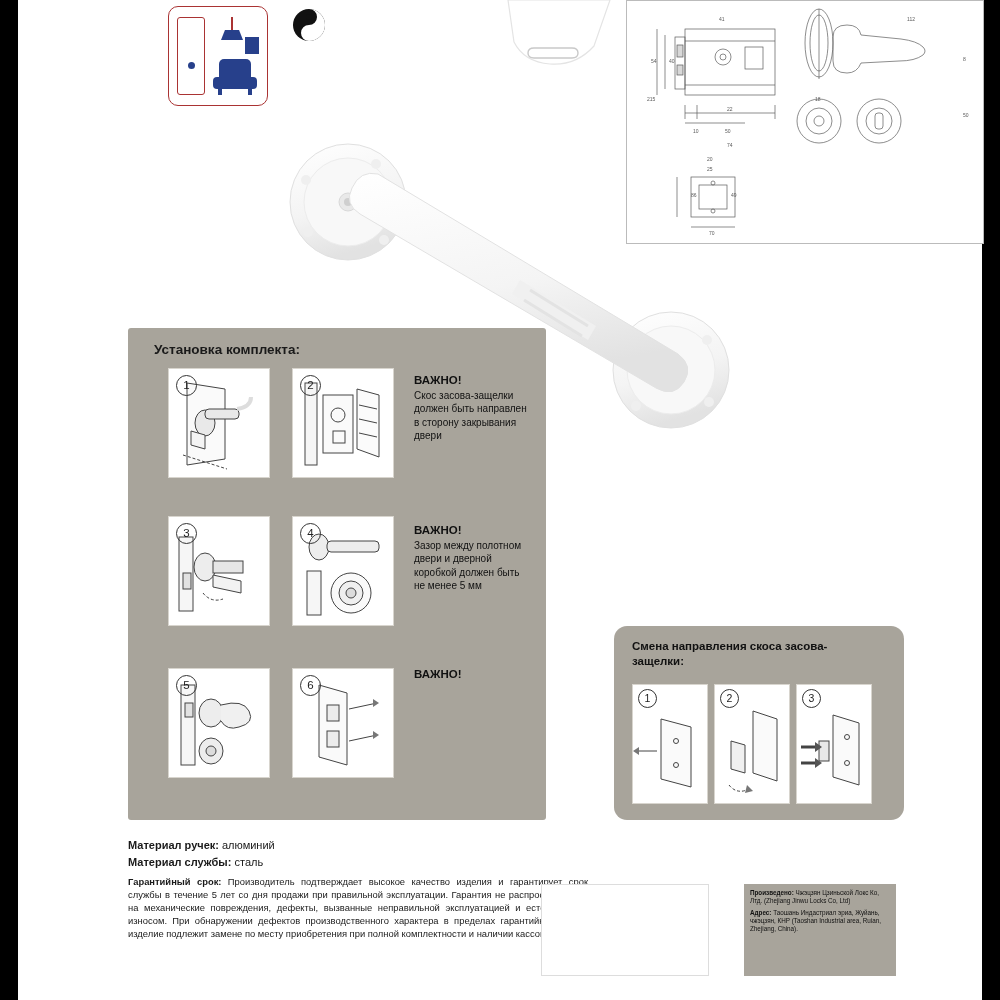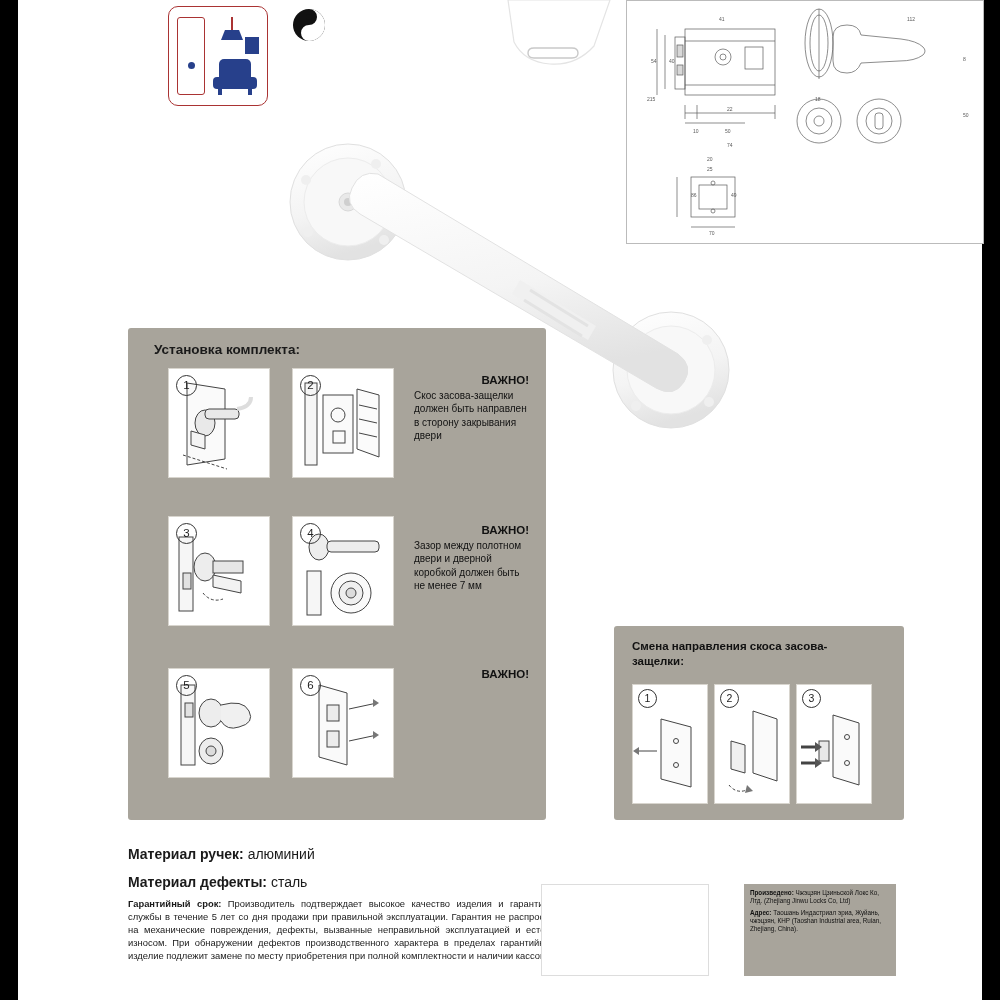--- a/index.html
+++ b/index.html
@@ -31,33 +31,33 @@
 
   
   #product{position:absolute;left:240px;top:140px;width:500px;height:300px;}
 
   
   #install-panel{position:absolute;left:110px;top:328px;width:418px;height:492px;background:#a8a49b;border-radius:3px;}
   #install-title{position:absolute;left:26px;top:14px;font-size:13.5px;font-weight:bold;color:#1a1a1a;}
   .step-card{position:absolute;width:100px;height:108px;background:#ffffff;border:1px solid #d8d5ce;}
   .step-num{position:absolute;left:7px;top:6px;width:19px;height:19px;border:1.4px solid #333;border-radius:50%;font-size:11.5px;line-height:18px;text-align:center;color:#222;}
   .imp-block{position:absolute;width:115px;}
-  .imp-title{font-size:11.5px;font-weight:bold;color:#111;margin-bottom:3px;text-align:right;}
+  .imp-title{font-size:11.5px;font-weight:bold;color:#111;margin-bottom:3px;}
   .imp-text{font-size:10px;line-height:1.33;color:#111;}
 
   
-  #dir-panel{position:absolute;left:596px;top:626px;width:290px;height:194px;background:#a8a49b;border-radius:3px;}
+  #dir-panel{position:absolute;left:596px;top:626px;width:290px;height:194px;background:#a8a49b;border-radius:13px;}
   #dir-title{position:absolute;left:18px;top:13px;font-size:11.5px;font-weight:bold;color:#111;line-height:1.3;width:220px;}
   .dir-card{position:absolute;top:58px;width:74px;height:118px;background:#fff;border:1px solid #d8d5ce;}
   .dir-num{position:absolute;left:5px;top:4px;width:17px;height:17px;border:1.3px solid #333;border-radius:50%;font-size:10.5px;line-height:16px;text-align:center;color:#222;}
 
   
   #bottom{position:absolute;left:110px;top:834px;width:760px;}
   #prod-title{font-size:12.6px;font-weight:bold;color:#c0392b;letter-spacing:0.1px;}
-  .spec{font-size:14px;color:#1a1a1a;margin-top:12px;}
+  .spec{font-size:11px;color:#1a1a1a;margin-top:5px;}
   .spec b{font-weight:bold;}
   #warranty{width:460px;margin-top:8px;font-size:9.4px;line-height:1.38;color:#1a1a1a;text-align:justify;}
   #warranty b{font-weight:bold;}
 
   #stamp-box{position:absolute;left:523px;top:884px;width:166px;height:90px;border:1px solid #ddd;background:#fff;}
   #mfr-box{position:absolute;left:726px;top:884px;width:152px;height:92px;background:#a8a49b;padding:5px 6px;box-sizing:border-box;}
   .mfr-line{font-size:6.3px;line-height:1.32;color:#111;}
   .mfr-line b{font-weight:bold;}
 </style>
 </head>
@@ -250,21 +250,21 @@
             <rect x="14" y="54" width="14" height="44" fill="#f6f6f6"></rect>
             <circle cx="58" cy="76" r="20" fill="#fafafa"></circle>
             <circle cx="58" cy="76" r="12" fill="#efefef"></circle>
             <circle cx="58" cy="76" r="5" fill="#dcdcdc"></circle>
           </g>
         </svg>
       </div>
 
       <div class="imp-block" style="position:absolute;left:286px;top:196px;">
         <div class="imp-title">ВАЖНО!</div>
-        <div class="imp-text">Зазор между полотном двери и дверной коробкой должен быть не менее 7 мм</div>
+        <div class="imp-text">Зазор между полотном двери и дверной коробкой должен быть не менее 5 мм</div>
       </div>
 
       <div class="step-card" style="left:40px;top:340px;">
         <div class="step-num">5</div>
         <svg width="100" height="108" viewBox="0 0 100 108">
           <g stroke="#444" fill="none" stroke-width="1">
             <rect x="12" y="16" width="14" height="80" fill="#f6f6f6"></rect>
             <rect x="16" y="34" width="8" height="14" fill="#e2e2e2"></rect>
             <ellipse cx="42" cy="44" rx="12" ry="14" fill="#ededed"></ellipse>
             <path d="M52 36 q22 -6 28 6 q6 12 -10 16 q-12 4 -18 -6" fill="#f0f0f0"></path>
@@ -338,21 +338,21 @@
         </svg>
       </div>
     </div>
 
     <div id="bottom">
       <div class="spec">
         <b>Материал ручек:</b>
         <span>алюминий</span>
       </div>
       <div class="spec">
-        <b>Материал дефекты:</b>
+        <b>Материал службы:</b>
         <span>сталь</span>
       </div>
       <div id="warranty">
         <b>Гарантийный срок:</b><span> Производитель подтверждает высокое качество изделия и гарантирует срок службы в течение 5 лет со дня продажи при правильной эксплуатации. Гарантия не распространяется на механические повреждения, дефекты, вызванные неправильной эксплуатацией и естественным износом. При обнаружении дефектов производственного характера в пределах гарантийного срока изделие подлежит замене по месту приобретения при полной комплектности и наличии кассового чека.</span>
       </div>
     </div>
 
     <div id="stamp-box"></div>
 
     <div id="mfr-box">

